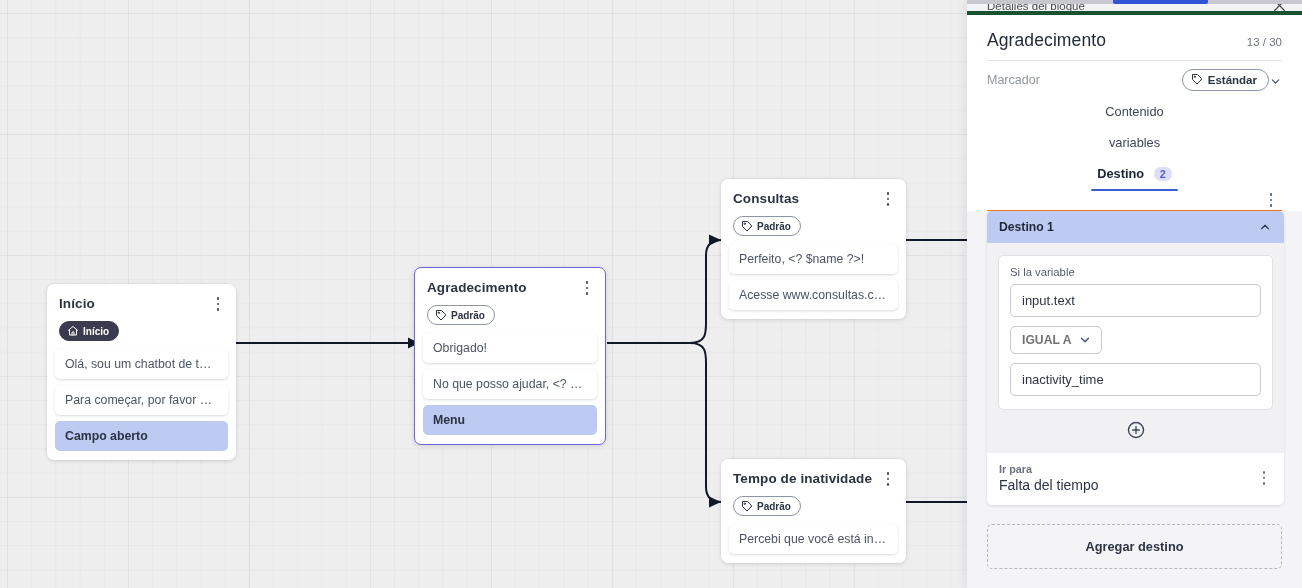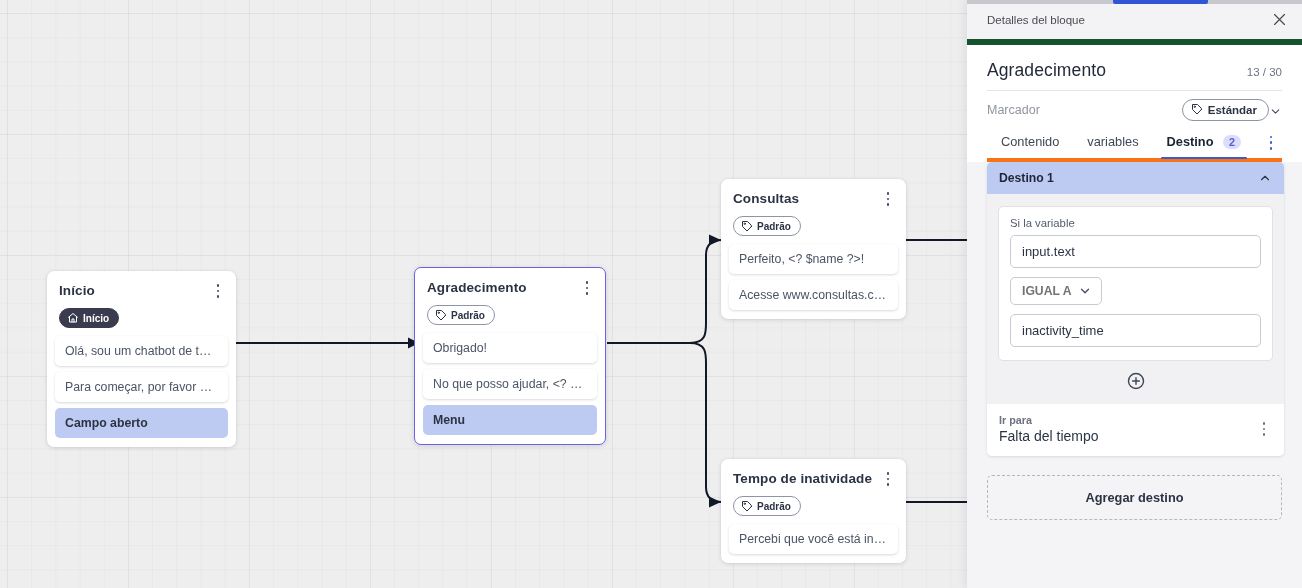--- a/index.html
+++ b/index.html
@@ -81,22 +81,22 @@
   
   #panel {
     position: absolute; left: 967px; top: 0;
     width: 335px; height: 588px;
     background: #f4f4f6;
     box-shadow: -3px 0 8px rgba(16,24,40,0.07);
     display: flex; flex-direction: column;
     overflow: hidden;
   }
   .panel-topbar {
-    height: 45px; background: #f3f3f5;
-    border-bottom: 6px solid #14532d;
+    height: 15px; background: #f3f3f5;
+    border-bottom: 4px solid #14532d;
     display: flex; align-items: center; justify-content: space-between;
     padding: 0 14px 0 20px; flex: 0 0 auto;
   }
   .panel-topbar-title { font-size: 11.5px; color: #4a4a52; }
   .close-x { width: 17px; height: 17px; cursor: pointer; color: #4a4a52; }
 
   .panel-head { background: #ffffff; padding: 15px 20px 0 20px; flex: 0 0 auto; }
   .panel-title-row { display: flex; align-items: flex-end; justify-content: space-between; }
   .panel-title { font-size: 17.5px; color: #222a39; font-weight: 400; letter-spacing: .1px; }
   .panel-count { font-size: 11.5px; color: #6b7280; padding-bottom: 3px; }
@@ -109,21 +109,21 @@
   .marcador-label { font-size: 12.5px; color: #9095a1; }
   .marker-right { display: flex; align-items: center; }
   .marker-chip {
     display: inline-flex; align-items: center; gap: 5px;
     border: 1px solid #8d94a5; border-radius: 13px;
     padding: 3px 11px 3px 8px; font-size: 11.5px; font-weight: 700; color: #2b3445;
     background: #fff; cursor: pointer;
   }
   .chev { width: 13px; height: 13px; color: #3f4b63; cursor: pointer; }
 
-  .tabs { display: flex; align-items: center; border-bottom: 4px solid #f97316; position: relative; }
+  .tabs { display: flex; align-items: center; border-bottom: 1px solid #f97316; position: relative; flex-direction: column; }
   .tab {
     padding: 7px 14px 9px 14px; font-size: 12.8px; color: #3f4657;
     cursor: pointer; position: relative; white-space: nowrap;
   }
   .tab.active { color: #1b2333; font-weight: 600; }
   .tab.active::after {
     content: ''; position: absolute; left: 8px; right: 8px; bottom: -1px;
     height: 2.4px; background: #3a5ccc; border-radius: 2px;
   }
   .tab-badge {
@@ -227,21 +227,21 @@
       <polygon points="709,234.5 721,240 709,245.5" fill="#111827"></polygon>
 
       <path d="M690,343 C706,343 706,353 706,363 L706,487 C706,497 712,502 722,502" stroke="#111827" stroke-width="2" fill="none"></path>
       <polygon points="709,496.5 721,502 709,507.5" fill="#111827"></polygon>
 
       <path d="M906,240 L967,240" stroke="#111827" stroke-width="2" fill="none"></path>
 
       <path d="M906,502 L967,502" stroke="#111827" stroke-width="2" fill="none"></path>
     </svg>
 
-    <div class="node" style="left:47px; top:271px; width:189px;">
+    <div class="node" style="left:47px; top:284px; width:189px;">
       <div class="node-head">
         <div class="node-title">Início</div>
         <div class="node-kebab">
           <i></i>
             <i></i>
             <i></i>
         </div>
         <div class="badge start">
           <span>
             <svg width="12" height="12" viewBox="0 0 24 24" fill="none" stroke="currentColor" stroke-width="2" stroke-linecap="round" stroke-linejoin="round">

